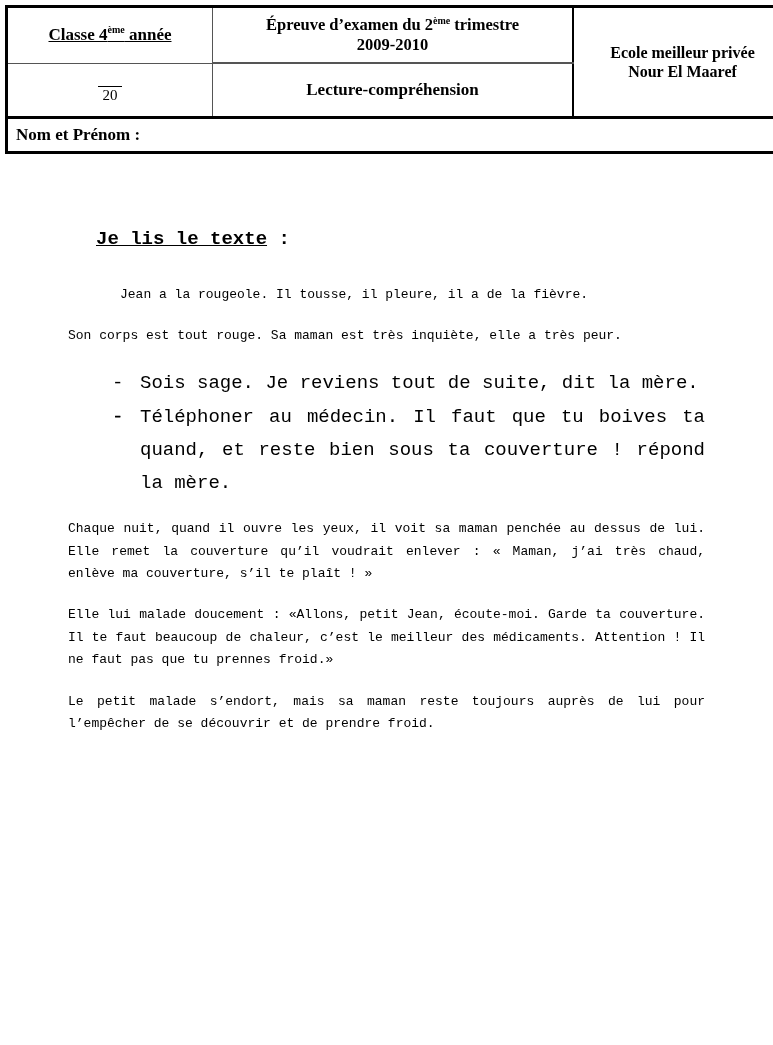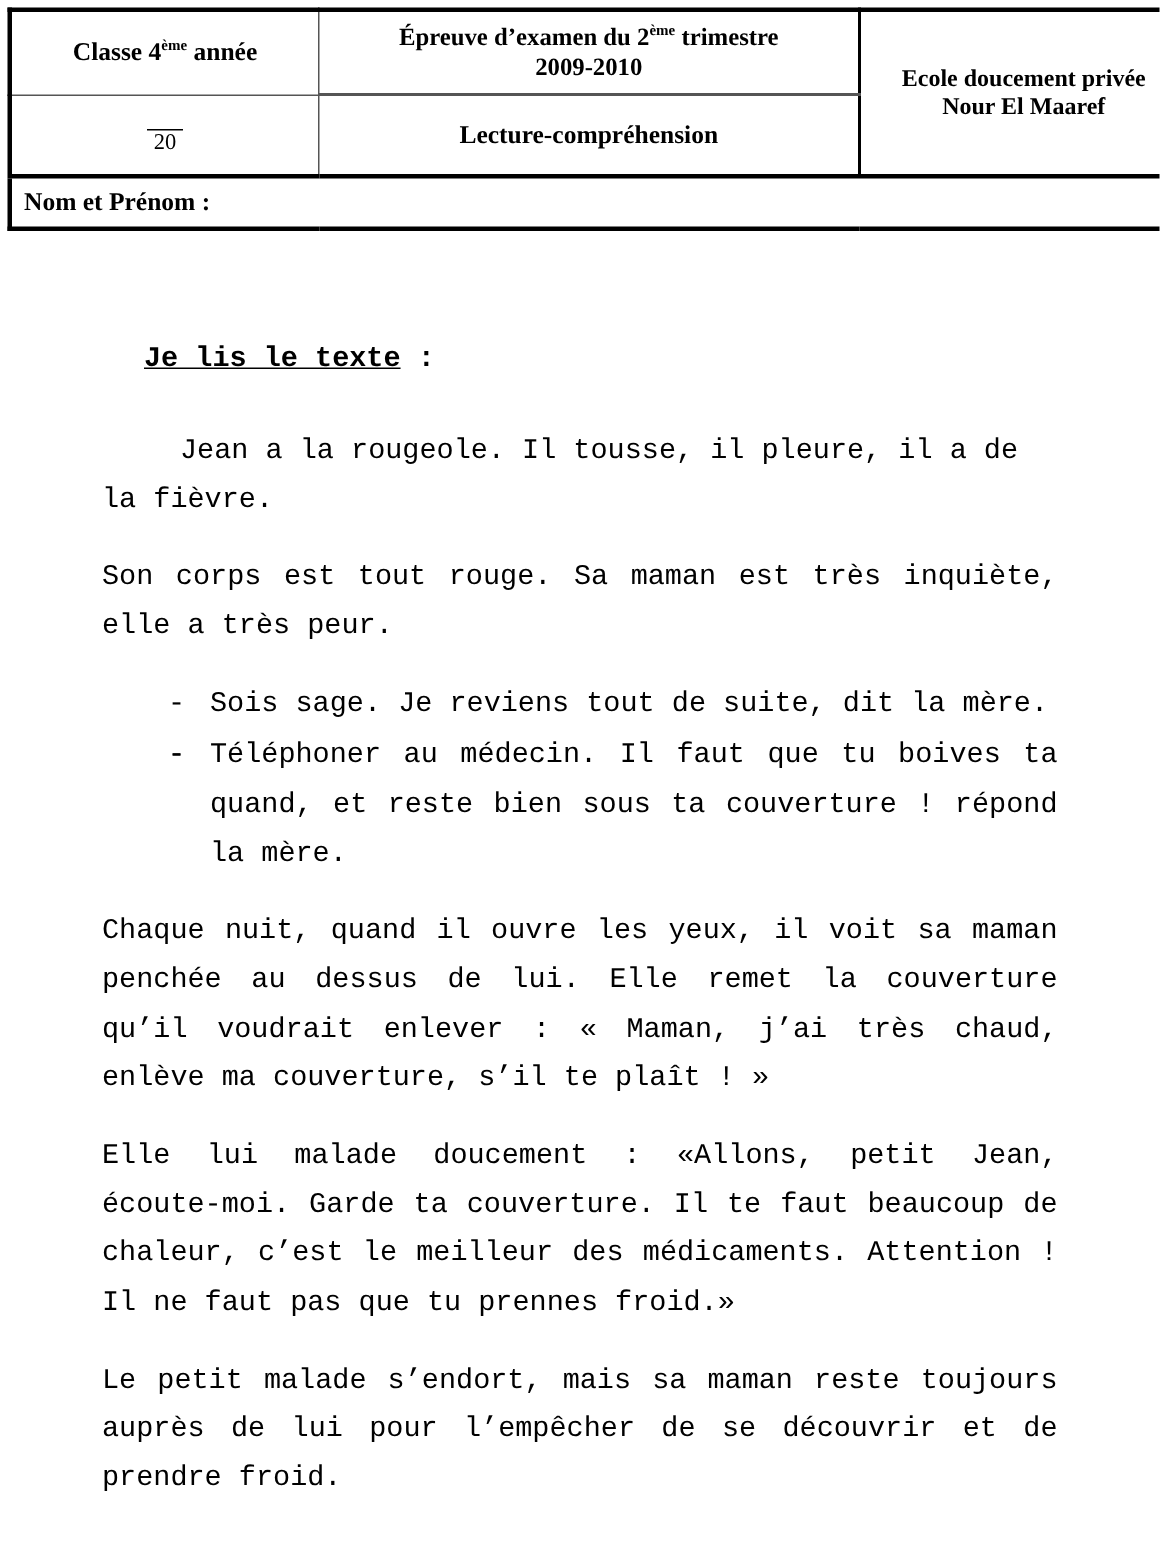--- a/index.html
+++ b/index.html
@@ -31,21 +31,21 @@
     border: 3px solid #000000;
   }
   table.header-table td {
     border: 1px solid #555555;
     text-align: center;
     vertical-align: middle;
     padding: 2px 4px;
     font-weight: bold;
     line-height: 1.2;
   }
-  .col-classe  { width: 196px; }
+  .col-classe  { width: 196px; text-decoration: underline; }
   .col-epreuve { width: 351px; margin-left: 35px; }
   .col-ecole   { width: 209px; }
 
   .cell-classe {
     font-size: 17px;
     height: 50px;
   }
   .cell-classe .sup {
     font-size: 10px;
     vertical-align: super;
@@ -114,21 +114,21 @@
   }
   .section-title {
     font-size: 19px;
     font-weight: bold;
     margin: 0 0 34px 28px;
   }
   .section-title .ul {
     text-decoration: underline;
   }
   p.para {
-    font-size: 19px;
+    font-size: 13px;
     line-height: 1.72;
     margin: 0 0 19px 0;
     text-align: justify;
     text-justify: inter-word;
   }
   p.para.indented {
     text-indent: 52px;
     text-align: left;
   }
   p.para.last-short {
@@ -171,21 +171,21 @@
 <body>
 
 <div class="header-table-wrap">
   <table class="header-table">
     <tbody>
       <tr>
         <td class="cell-classe col-classe"><span>Classe 4</span><span class="sup">ème</span><span> année</span></td>
 
         <td class="cell-epreuve col-epreuve"><span>Épreuve d’examen du 2</span><span class="sup">ème</span><span> trimestre</span><span class="line2">2009-2010</span></td>
 
-        <td class="cell-ecole col-ecole" rowspan="2"><span>Ecole doucement privée</span><span class="line2">Nour El Maaref</span></td>
+        <td class="cell-ecole col-ecole" rowspan="2"><span>Ecole meilleur privée</span><span class="line2">Nour El Maaref</span></td>
       </tr>
 
       <tr>
         <td class="cell-note col-classe">
           <span class="note-frac">
             <span class="num"></span>
             <span class="den">20</span>
           </span>
         </td>
         <td class="cell-matiere col-epreuve">Lecture-compréhension</td>

